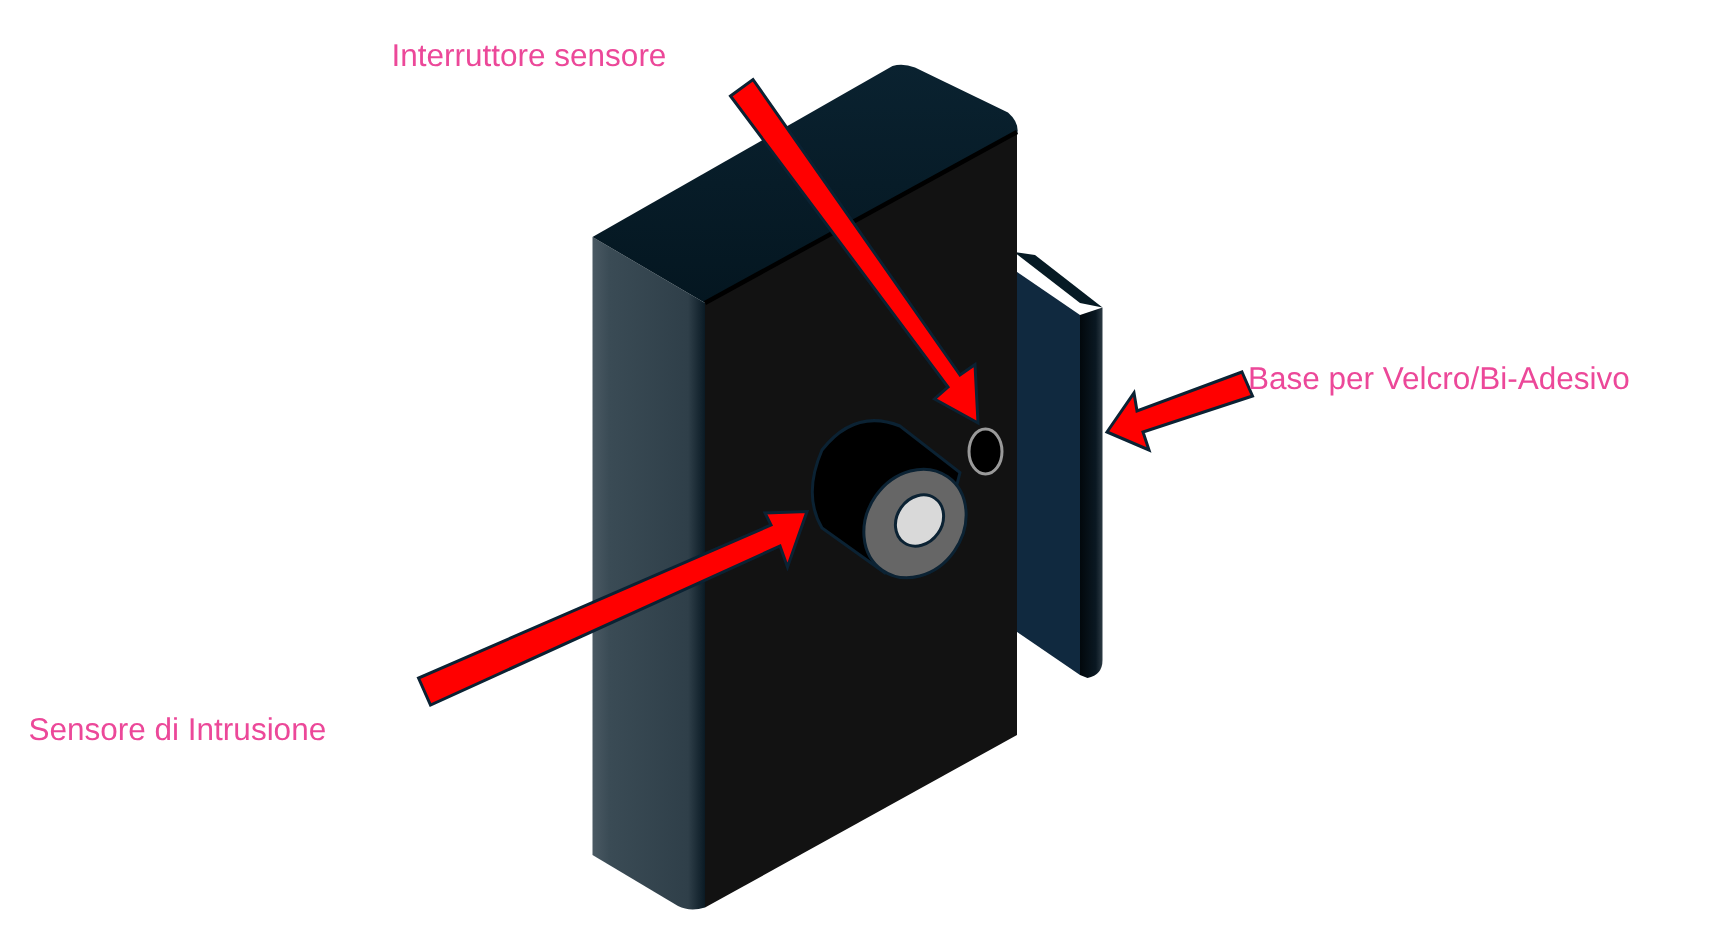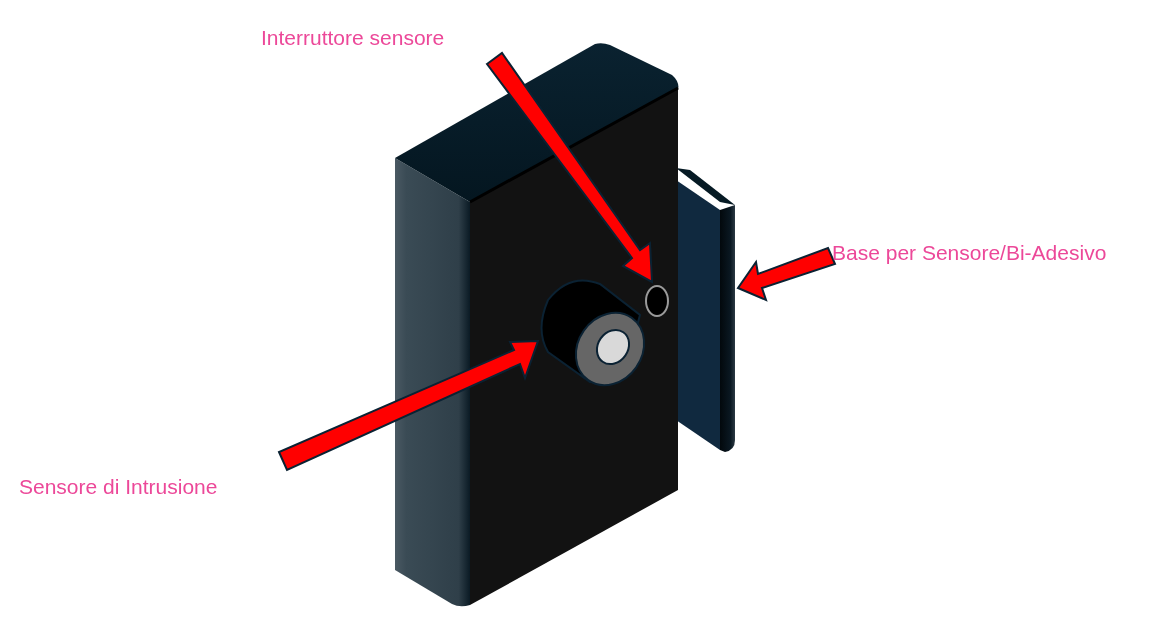--- a/index.html
+++ b/index.html
@@ -59,14 +59,14 @@
   </g>
 
   <ellipse cx="657" cy="301" rx="11" ry="15" fill="#000000" stroke="#9a9a9a" stroke-width="2"></ellipse>
 
   <polygon points="487,64 502,53 640,250 650,243 652,282 623,266 632,258" fill="#ff0000" stroke="#0b2233" stroke-width="2" stroke-linejoin="miter"></polygon>
   <polygon points="828,248 835,264 762,288 766,300 738,288 756,262 758,274" fill="#ff0000" stroke="#0b2233" stroke-width="2"></polygon>
   <polygon points="279,452 287,470 520,364 525,378 538,341 510,342 514,350" fill="#ff0000" stroke="#0b2233" stroke-width="2"></polygon>
 </svg>
 
 <div class="label" id="lbl-switch">Interruttore sensore</div>
-<div class="label" id="lbl-base">Base per Sensore/Bi-Adesivo</div>
+<div class="label" id="lbl-base">Base per Velcro/Bi-Adesivo</div>
 <div class="label" id="lbl-sensor">Sensore di Intrusione</div>
 
 </body></html>

